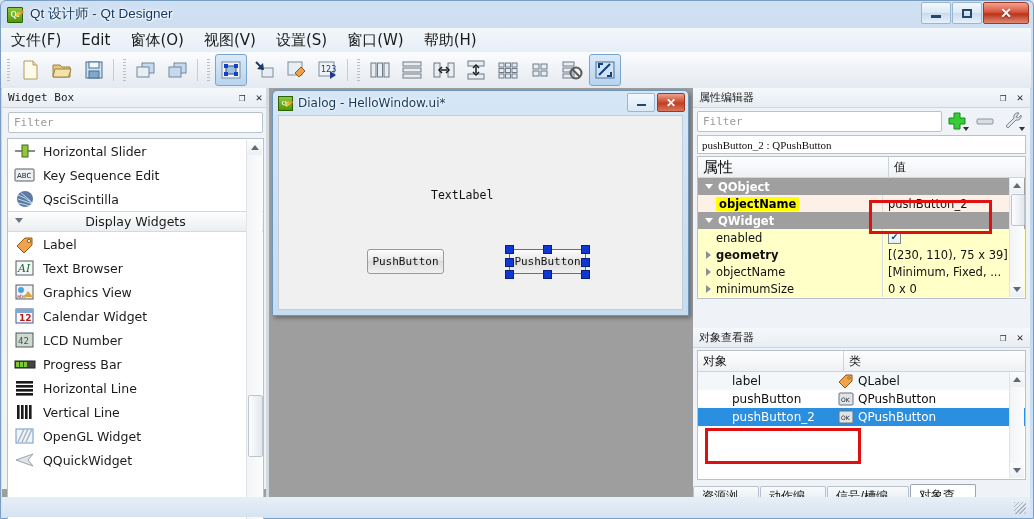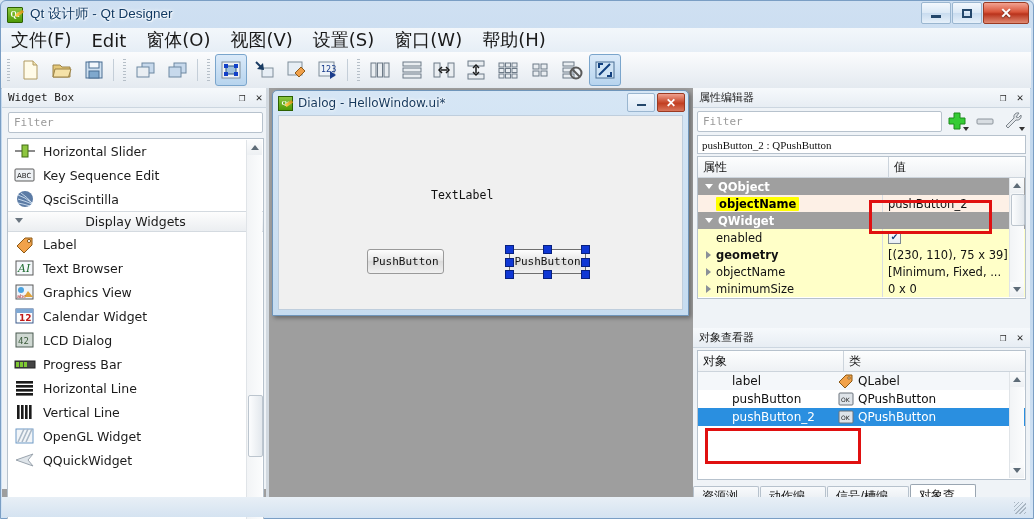--- a/index.html
+++ b/index.html
@@ -74,21 +74,21 @@
   .wbtn.close .glyph-x { font-size: 14px; line-height: 14px; }
 
   
   .menubar {
     position: absolute; left: 1px; top: 28px; width: 1030px; height: 24px;
     background: linear-gradient(to bottom,#f3f7fb,#e6eef6);
     display: flex; align-items: center;
     border-bottom: 1px solid #dbe4ec;
   }
   .menu-item {
-    padding: 16px 10px; font-size: 18px; color: #1a1a1a;
+    padding: 16px 10px; font-size: 15px; color: #1a1a1a;
     font-family: "DejaVu Sans", sans-serif;
     white-space: nowrap;
   }
 
   
   .toolbar {
     position: absolute; left: 1px; top: 52px; width: 1030px; height: 36px;
     background: linear-gradient(to bottom,#fbfcfd 0%,#eef2f6 55%,#e4eaf0 100%);
     border-bottom: 1px solid #b9c6d2;
     display: flex; align-items: center;
@@ -236,21 +236,21 @@
     display:flex;align-items:center;padding-left:4px;
     font-family:Liberation Serif, serif;font-size:11px;color:#111;
   }
   .pe-table {
     position:absolute; left:4px; top:68px; width:329px; height:143px;
     border:1px solid #b7c2cd; background:#fff; box-sizing:border-box; overflow:hidden;
   }
   .pe-head { display:flex; height:20px; background:linear-gradient(to bottom,#fdfefe,#eef1f4);
     border-bottom:1px solid #ccd4dc; }
   .pe-head .c1 { width:185px; padding-left:5px; display:flex;align-items:center;
-     border-right:1px solid #ccd4dc; font-size:12px; color:#111; font-family:"DejaVu Sans", sans-serif;}
+     border-right:1px solid #ccd4dc; font-size:15px; color:#111; font-family:"DejaVu Sans", sans-serif;}
   .pe-head .c2 { flex:1; padding-left:5px; display:flex;align-items:center; font-size:12px;color:#111;
      font-family:"DejaVu Sans", sans-serif;}
   .pe-row { display:flex; height:17px; align-items:stretch; }
   .pe-row .k { width:185px; display:flex;align-items:center; padding-left:5px;
      border-right:1px solid #d8dde2; font-size:11.5px; color:#111; box-sizing:border-box;
      font-family:"DejaVu Sans", sans-serif;}
   .pe-row .v { flex:1; display:flex;align-items:center;padding-left:5px; font-size:11.5px;color:#111;
      font-family:"DejaVu Sans", sans-serif;}
   .pe-row.group { background:#9f9f9f; color:#fff; }
   .pe-row.group .k { color:#fff; font-weight:bold; border-right:none; padding-left:20px; position:relative; }
@@ -551,21 +551,21 @@
                 <rect x="2" y="2" width="17" height="4" fill="#7fa8d4"></rect>
                 <text x="5" y="14" font-size="9" fill="#c01818" font-family="DejaVu Sans" font-weight="bold">12</text>
               </svg></span>
             <span>Calendar Widget</span>
           </div>
           <div class="wb-row">
             <span class="wb-ico"><svg width="22" height="18" viewBox="0 0 22 18">
                 <rect x="2" y="2" width="17" height="14" fill="#cfd8d2" stroke="#4a5a50"></rect>
                 <text x="4" y="13" font-size="9" fill="#3a5a3a" font-family="DejaVu Sans Mono">42</text>
               </svg></span>
-            <span>LCD Dialog</span>
+            <span>LCD Number</span>
           </div>
           <div class="wb-row">
             <span class="wb-ico"><svg width="22" height="18" viewBox="0 0 22 18">
                 <rect x="1" y="6" width="20" height="7" fill="#444" stroke="#222"></rect>
                 <rect x="2" y="7" width="3" height="5" fill="#7ec832"></rect>
                 <rect x="6" y="7" width="3" height="5" fill="#7ec832"></rect>
                 <rect x="10" y="7" width="3" height="5" fill="#7ec832"></rect>
               </svg></span>
             <span>Progress Bar</span>
           </div>

